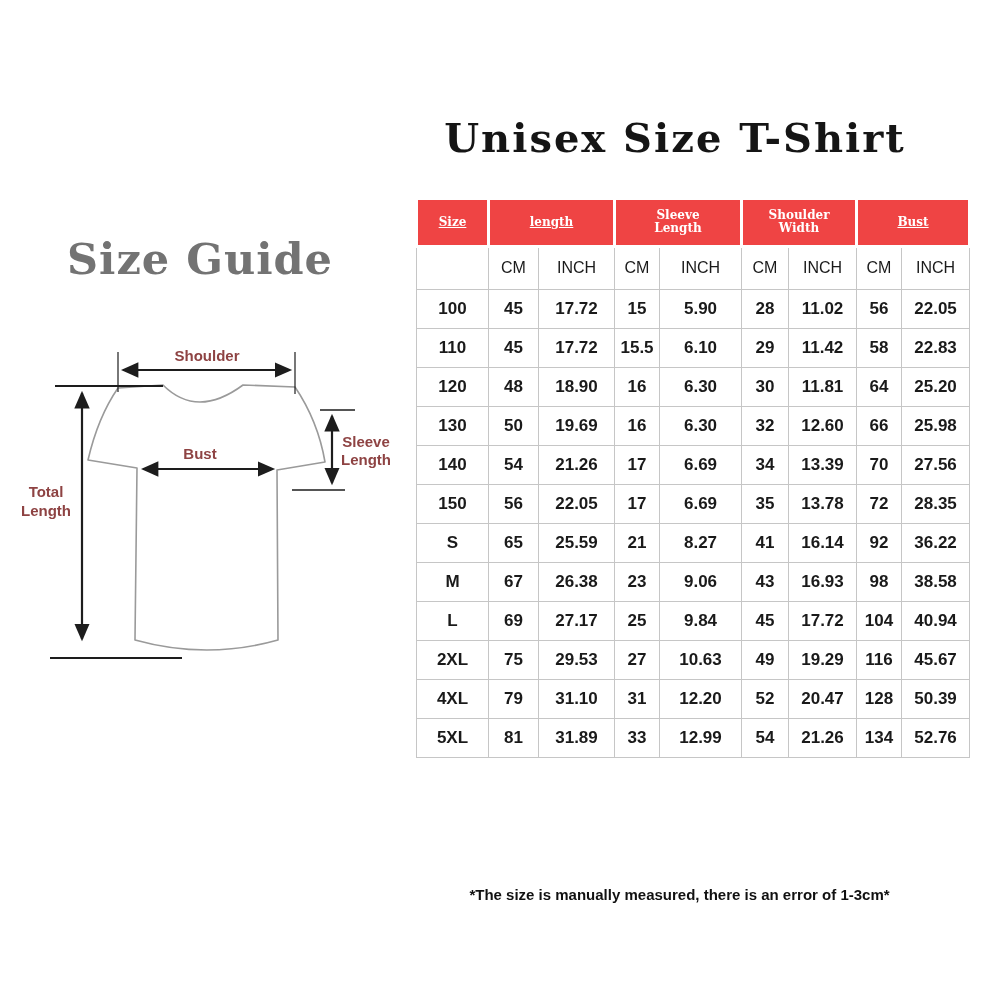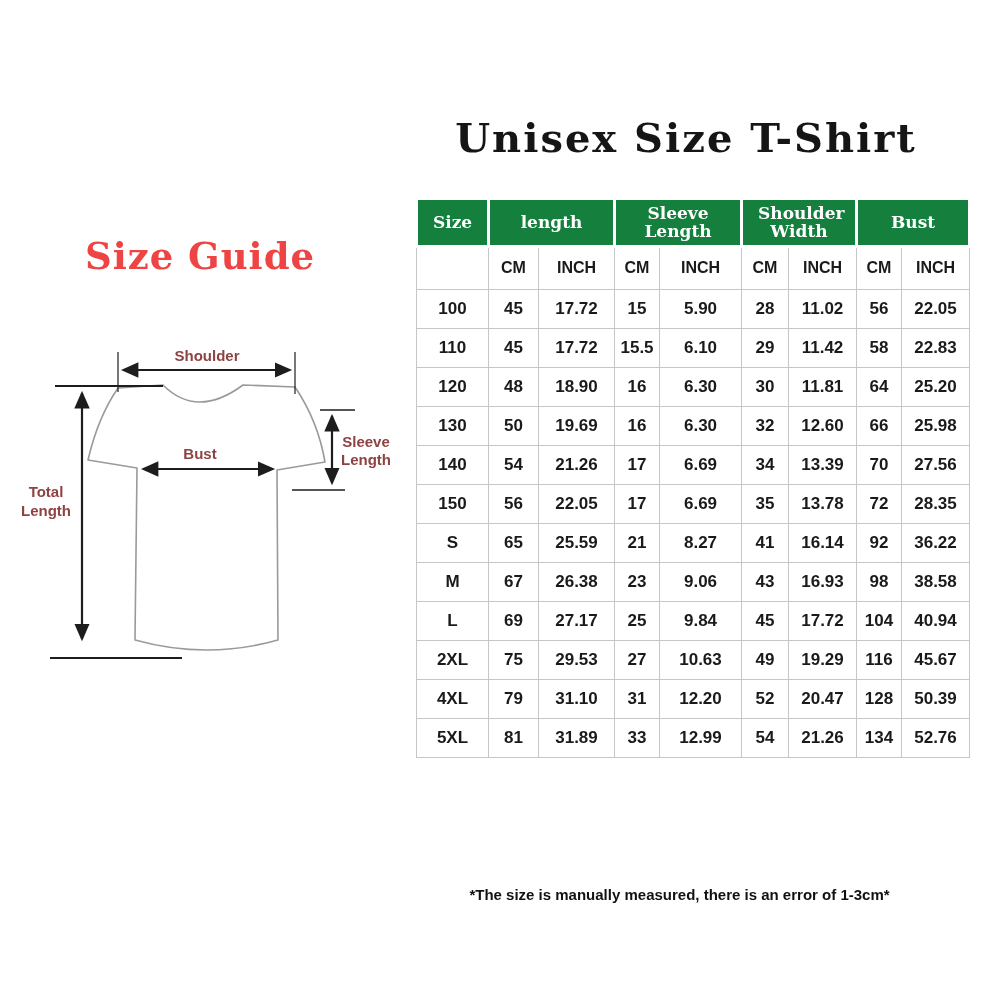--- a/index.html
+++ b/index.html
@@ -7,50 +7,50 @@
   body {
     width: 1000px; height: 1000px;
     position: relative;
     font-family: "Liberation Sans", sans-serif;
     color: #1a1a1a;
     overflow: hidden;
   }
   .slab { font-family: "DejaVu Serif", serif; font-weight: bold; }
 
   .page-title {
-    position: absolute; left: 406px; top: 114px; width: 560px;
+    position: absolute; left: 395px; top: 114px; width: 560px;
     text-align: center; font-size: 40px; letter-spacing: 2px; color: #151515;
   }
   .guide-heading {
     position: absolute; left: 55px; top: 234px; width: 290px;
-    text-align: center; font-size: 37px; letter-spacing: 1px; color: #ef4444;
+    text-align: center; font-size: 43px; letter-spacing: 1px; color: #737373;
   }
   .diagram-wrap { position: absolute; left: 10px; top: 335px; width: 400px; height: 350px; text-align: center; }
   .diagram-wrap svg { width: 100%; height: 100%; }
   .diag-label {
     font-family: "Liberation Sans", sans-serif;
     font-weight: bold; font-size: 15px; fill: #8e4343;
   }
 
   .size-table {
     position: absolute; left: 415px; top: 200px; width: 553px;
     border-collapse: collapse; table-layout: fixed;
   }
   .size-table th, .size-table td {
     border: 1px solid #c6c6c6; text-align: center; vertical-align: middle;
     overflow: hidden;
   }
   .size-table th.group {
-    background: #15803d; color: #ffffff;
+    background: #ef4444; color: #ffffff;
     font-family: "DejaVu Serif", serif; font-weight: bold;
-    font-size: 17px; line-height: 1.08;
-    height: 46px; border: 3px solid #ffffff; border-top: none;
+    font-size: 12px; line-height: 1.08;
+    height: 46px; border: 3px solid #ffffff; border-top: none; text-decoration: underline;
   }
   .size-table th.group .wrap2 { display: inline-block; max-width: 82px; }
-  .size-table tr.unit-row td { height: 43px; font-weight: bold; font-size: 16px; }
+  .size-table tr.unit-row td { height: 43px; font-weight: normal; font-size: 16px; }
   .size-table tbody.data td { height: 39px; font-weight: bold; font-size: 17px; }
 
   .footnote {
     position: absolute; left: 403px; top: 886px; width: 553px;
     text-align: center; font-size: 15px; font-weight: bold; color: #111111;
   }
 </style>
 </head>
 <body>
 

